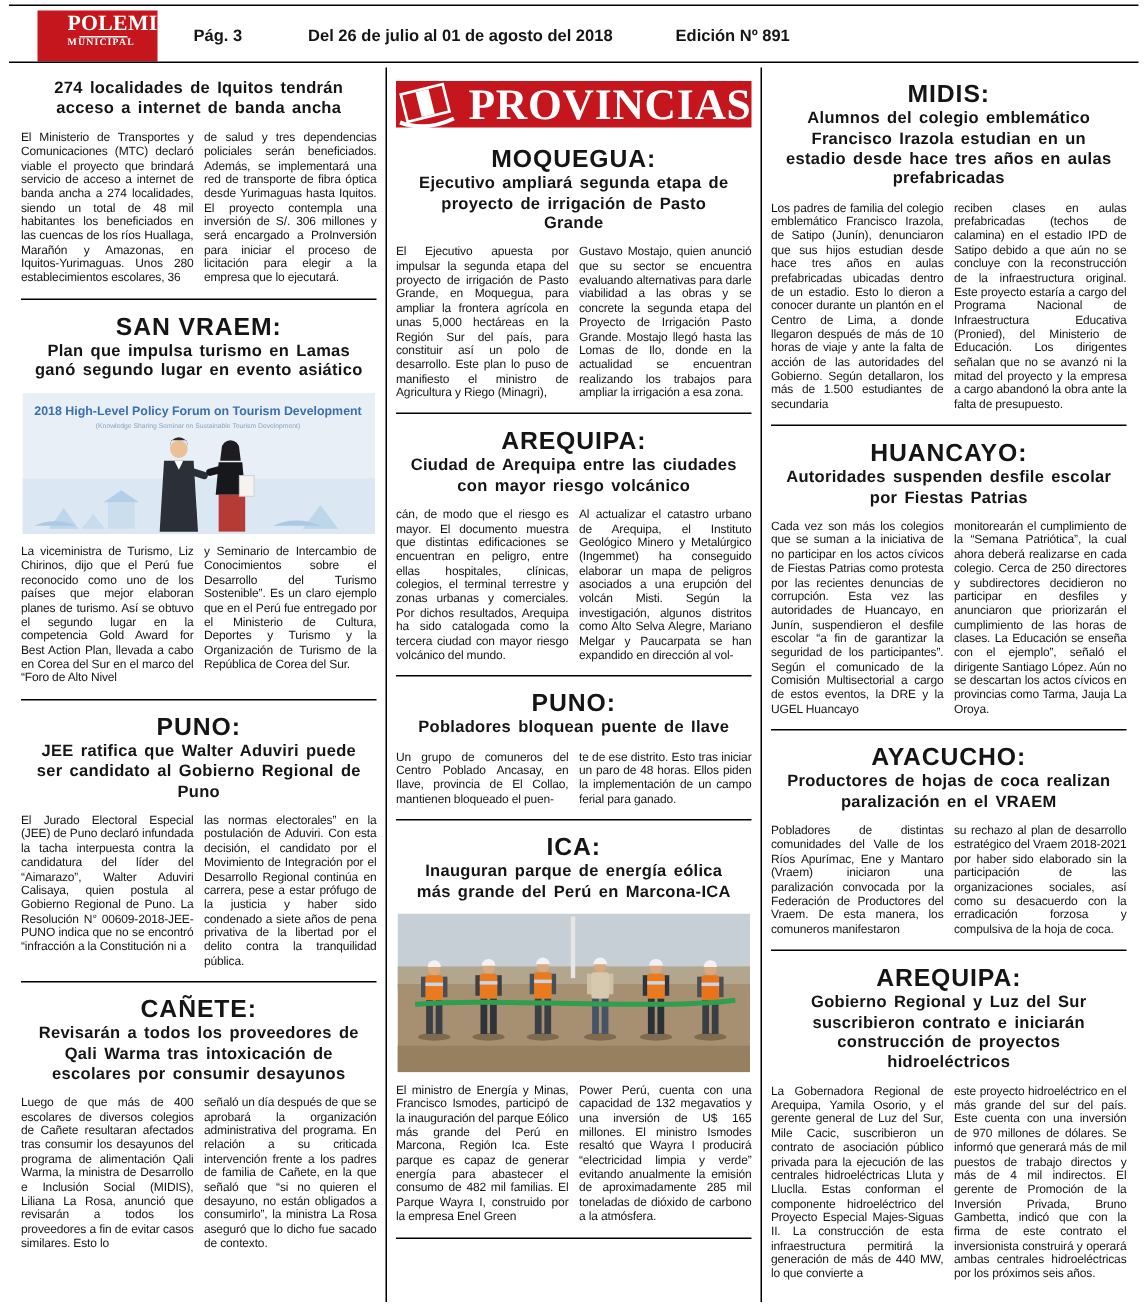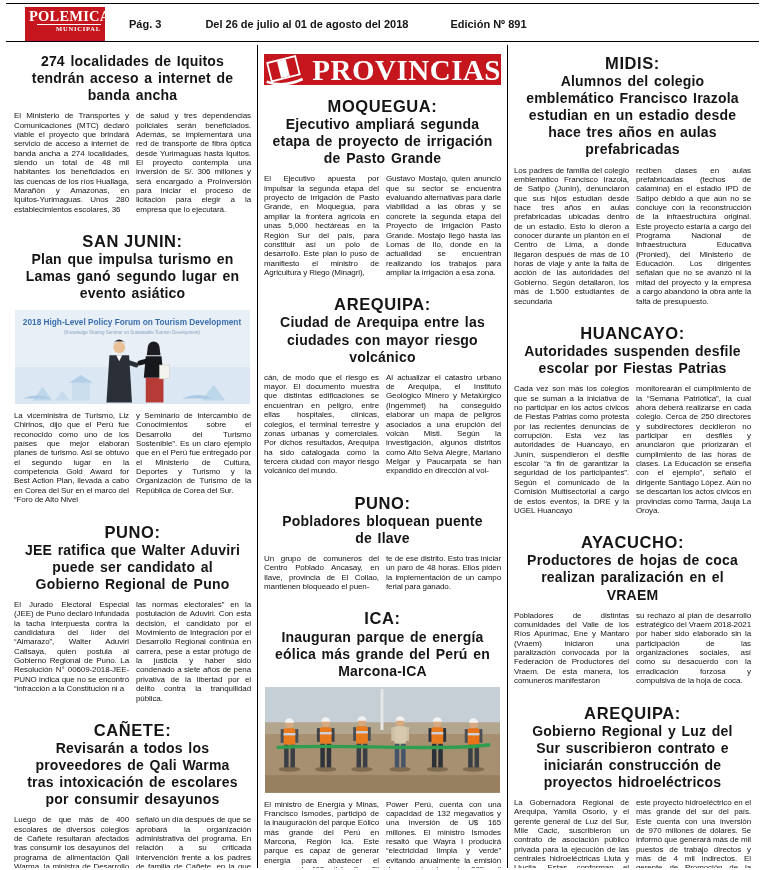--- a/index.html
+++ b/index.html
@@ -1,34 +1,34 @@
 <!DOCTYPE html>
 <html><head>
 <meta charset="utf-8">
 <style>
   html,body{margin:0;padding:0;background:#fff;}
   body{width:765px;height:870px;overflow:hidden;font-family:"Liberation Sans",sans-serif;color:#151515;position:relative;}
   .page{position:absolute;inset:0;background:#fff;}
   .top-rule{position:absolute;top:3px;left:6px;right:6px;height:1px;background:#000;}
   .header-rule{position:absolute;top:41px;left:6px;right:6px;height:1px;background:#000;}
   header{position:absolute;top:8px;left:25px;right:10px;height:31px;display:flex;align-items:center;}
-  .logo{background:#c4161c;color:#fff;width:80px;height:34px;padding:2px 4px 1px;box-sizing:border-box;}
+  .logo{background:#c4161c;color:#fff;width:80px;height:34px;padding:2px 20px 1px;box-sizing:border-box;}
   .logo-name{font-family:"Liberation Serif",serif;font-weight:bold;font-size:14.5px;line-height:1.05;letter-spacing:.2px;}
   .logo-underline{height:1.5px;background:#fff;margin:0 0 1px 8px;}
   .logo-sub{font-family:"Liberation Serif",serif;font-weight:bold;font-size:6.5px;text-align:right;letter-spacing:.8px;line-height:1;}
   .hmeta{font-weight:bold;font-size:11px;white-space:nowrap;}
   .hmeta.page-no{margin-left:24px;}
   .hmeta.date{margin-left:44px;}
   .hmeta.edition{margin-left:42px;}
   main{position:absolute;top:45px;left:8px;right:8px;bottom:2px;display:grid;grid-template-columns:1fr 1px 1fr 1px 1fr;}
   .vdiv{background:#000;width:1px;height:100%;}
   .col{display:flex;flex-direction:column;padding:0 5px;box-sizing:border-box;overflow:hidden;}
   .article{padding:7px 1px 9px;}
   .city{margin:2px 0 1px;text-align:center;font-size:16.5px;font-weight:bold;letter-spacing:.6px;line-height:1.1;}
-  .headline{margin:1px 8px 7px;text-align:center;font-size:14px;font-weight:bold;letter-spacing:.2px;word-spacing:1.5px;line-height:1.22;}
+  .headline{margin:1px 8px 7px;text-align:center;font-size:11px;font-weight:bold;letter-spacing:.2px;word-spacing:1.5px;line-height:1.22;}
   .body{display:flex;gap:7px;}
   .tcol{flex:1;margin:0;font-size:8px;line-height:1.17;letter-spacing:-.1px;text-align:justify;}
   .rule{height:1px;background:#000;margin:0 1px;}
   .photo{margin:3px 1px 7px;line-height:0;border-radius:20px;}
   .photo svg{width:100%;height:auto;display:block;}
   .banner{background:#c4161c;height:31px;margin:9px 1px 3px;display:flex;align-items:center;justify-content:center;gap:7px;}
   .banner-title{color:#fff;font-family:"Liberation Serif",serif;font-weight:bold;font-size:29px;letter-spacing:.5px;line-height:1;padding-top:1px;}
 </style>
 </head>
 <body>
@@ -55,21 +55,21 @@
       <article class="article">
         <h3 class="headline">274 localidades de Iquitos tendrán acceso a internet de banda ancha</h3>
         <div class="body">
           <p class="tcol">El Ministerio de Transportes y Comunicaciones (MTC) declaró viable el proyecto que brindará servicio de acceso a internet de banda ancha a 274 localidades, siendo un total de 48 mil habitantes los beneficiados en las cuencas de los ríos Huallaga, Marañón y Amazonas, en Iquitos-Yurimaguas. Unos 280 establecimientos escolares, 36</p>
           <p class="tcol">de salud y tres dependencias policiales serán beneficiados. Además, se implementará una red de transporte de fibra óptica desde Yurimaguas hasta Iquitos. El proyecto contempla una inversión de S/. 306 millones y será encargado a ProInversión para iniciar el proceso de licitación para elegir a la empresa que lo ejecutará.</p>
         </div>
       </article>
       <div class="rule"></div>
 
       <article class="article">
-        <h2 class="city">SAN JUNIN:</h2>
+        <h2 class="city">SAN VRAEM:</h2>
         <h3 class="headline">Plan que impulsa turismo en Lamas ganó segundo lugar en evento asiático</h3>
         <div class="photo">
           <svg viewBox="0 0 239 96" xmlns="http://www.w3.org/2000/svg">
             <rect width="239" height="96" fill="#e9eff6"></rect>
             <rect y="58" width="239" height="38" fill="#dbe7f2"></rect>
             <path d="M18 92 l10 -14 l10 14 z" fill="#bcd6ea"></path>
             <path d="M40 92 l8 -10 l8 10 z" fill="#c8dced"></path>
             <path d="M190 92 l12 -16 l12 16 z" fill="#bcd6ea"></path>
             <path d="M8 90 q14 -6 28 0 z" fill="#a9c9e4"></path>
             <path d="M170 90 q16 -7 32 0 z" fill="#a9c9e4"></path>

